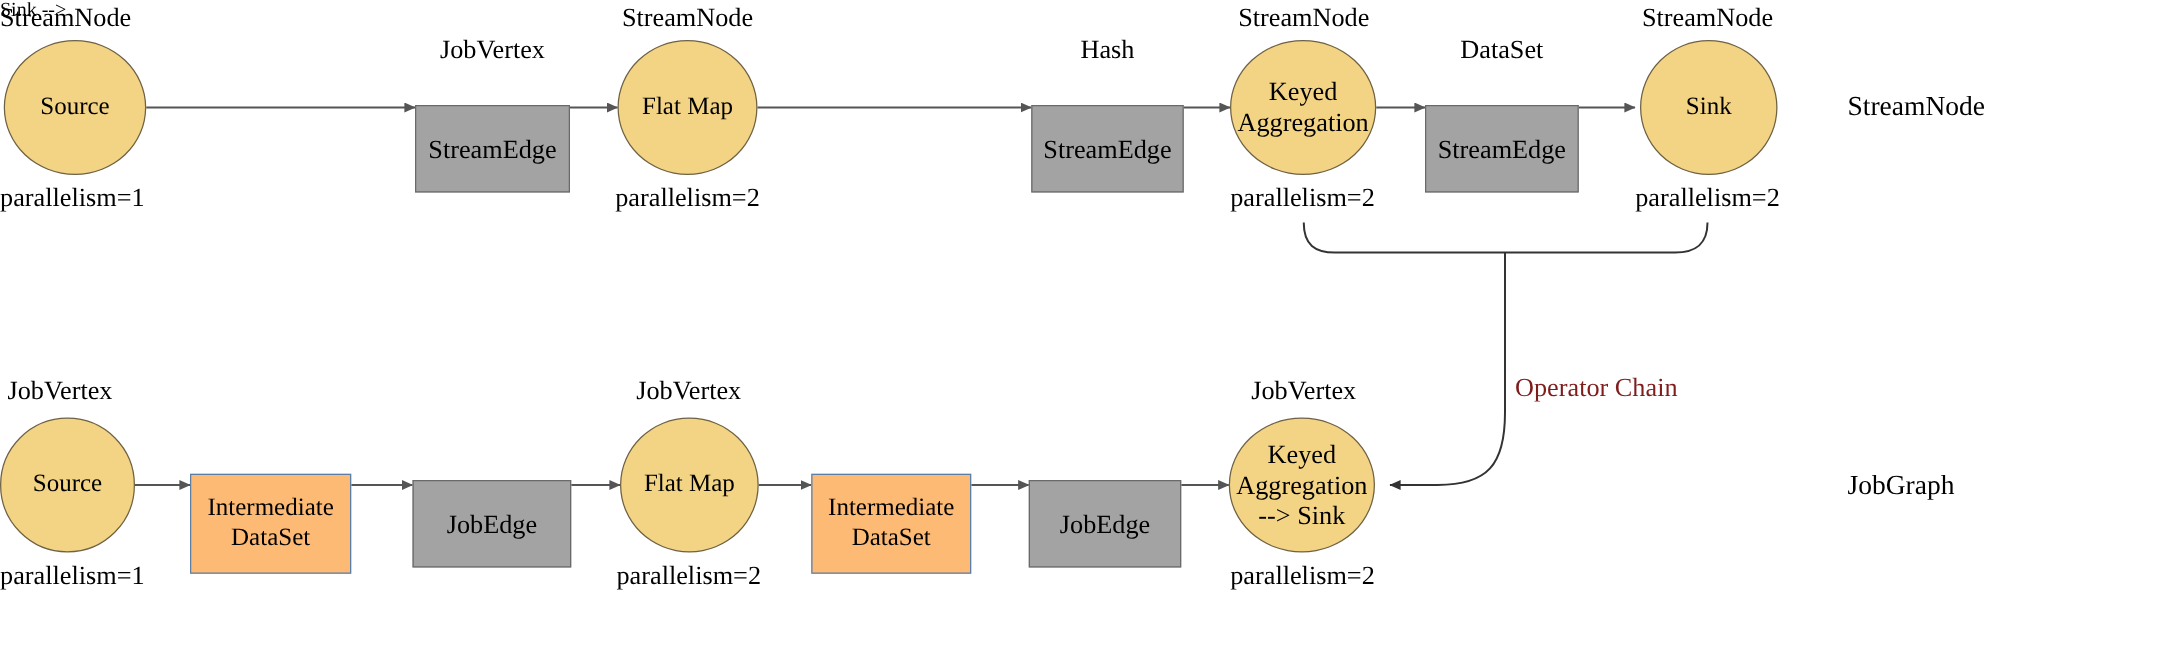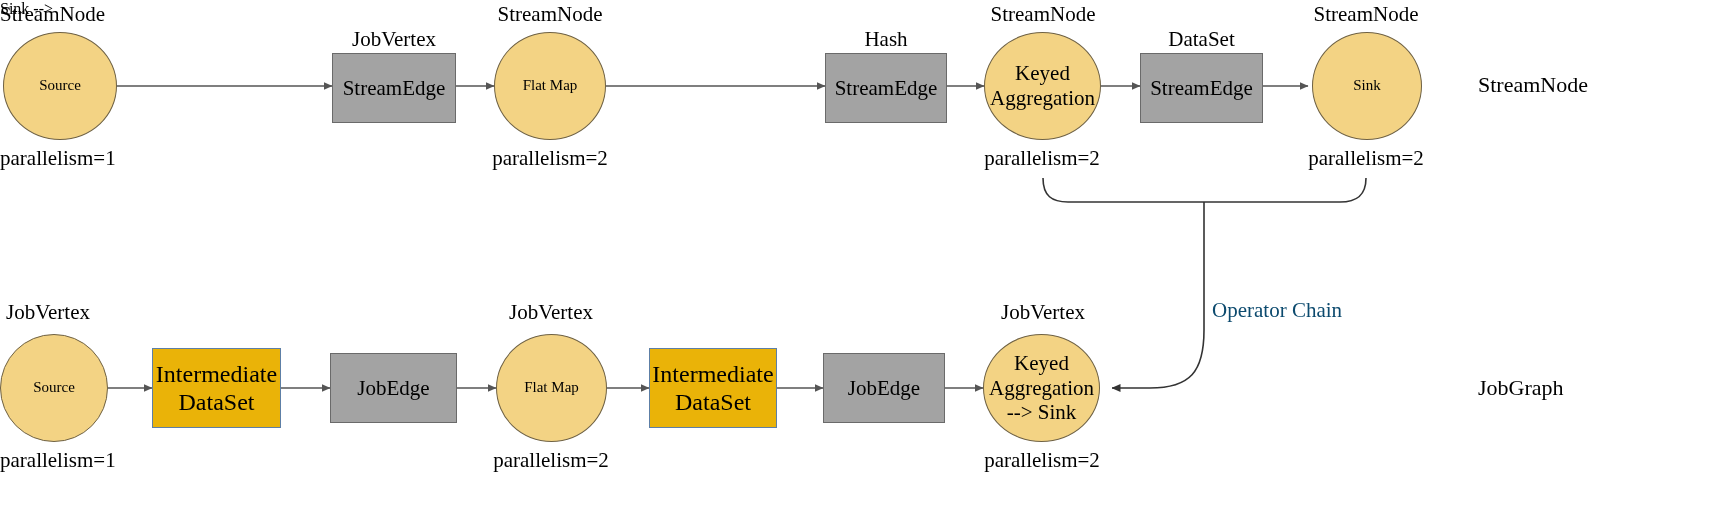--- a/index.html
+++ b/index.html
@@ -30,51 +30,52 @@
     align-items: center;
     justify-content: center;
     text-align: center;
     color: #000000;
     line-height: 1.18;
   }
   .circle {
     border-radius: 50%;
     background: #F3D384;
     border: 1.6px solid #6E6144;
-    font-size: 15px;
+    font-size: 20px;
   }
   .circle.multi { font-size: 21px; font-family: Liberation Serif, serif; }
   .box {
     background: #A3A3A3;
     border: 1.6px solid #6A6A6A;
     font-size: 21px;
+    margin-top: 31px;
   }
   .box.blue {
-    background: #eab308;
+    background: #fdba74;
     border: 1.6px solid #5D7FA6;
-    font-size: 24px;
+    font-size: 20px;
   }
   .caption {
     position: absolute;
     font-size: 21px;
     color: #000000;
     white-space: nowrap;
     text-align: center;
   }
   .caption.left { text-align: left; }
   .graph-label {
     position: absolute;
     font-size: 22px;
     color: #000000;
     white-space: nowrap;
   }
   .chain-label {
     position: absolute;
     font-size: 21px;
-    color: #0c4a6e;
+    color: #7f1d1d;
     white-space: nowrap;
   }
 </style>
 </head>
 <body>
 
 <div id="stage">
 
   
   <svg id="connectors" viewBox="0 0 1727 525">

